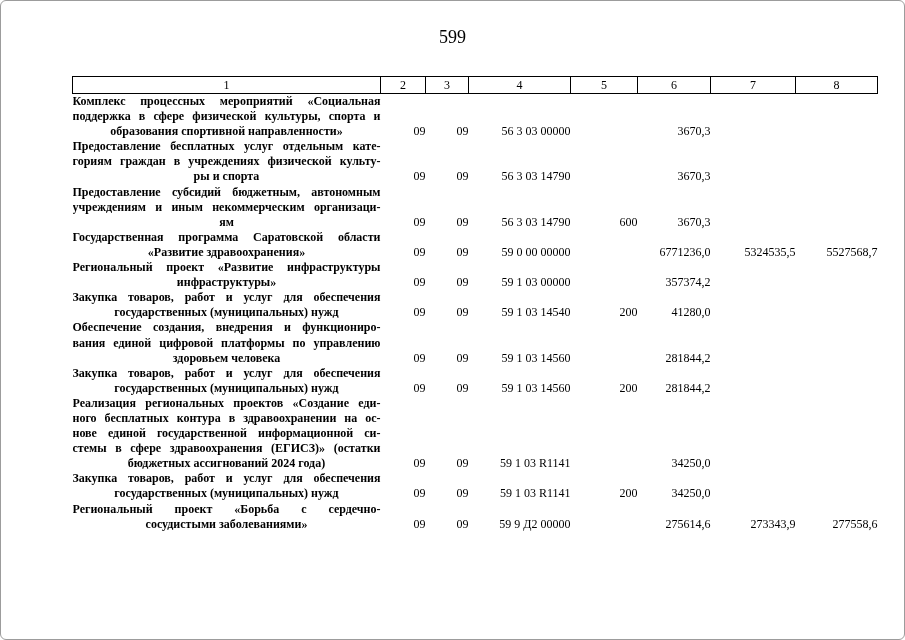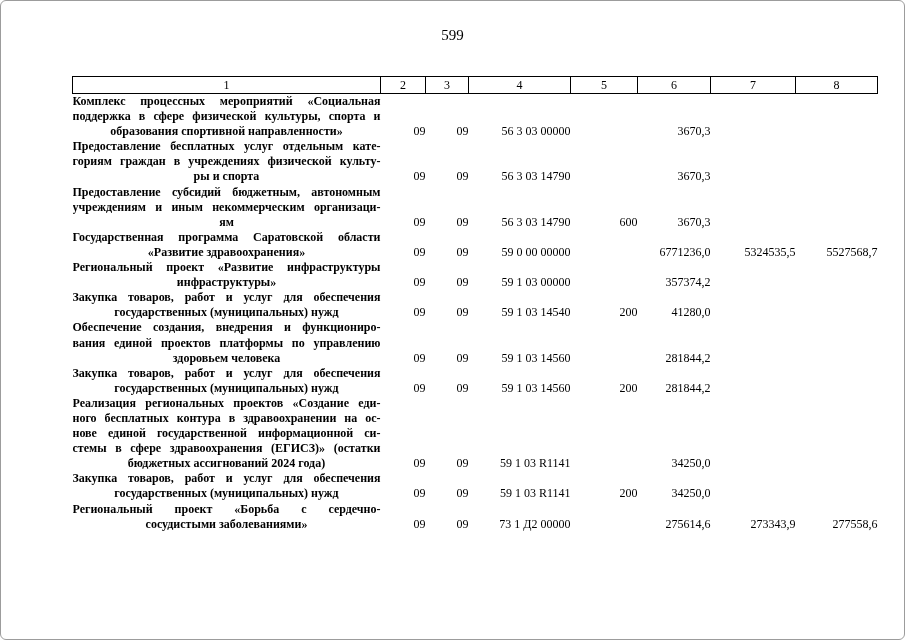--- a/index.html
+++ b/index.html
@@ -15,21 +15,21 @@
     position:absolute; inset:0;
     border:1px solid #9c9c9c;
     border-radius:6px;
     box-sizing:border-box;
     pointer-events:none;
   }
   .pagenum {
     position:absolute;
     top:27px; left:0; width:905px;
     text-align:center;
-    font-size:15px;
+    font-size:18px;
   }
   table.budget {
     position:absolute;
     left:72px; top:76px;
     width:805px;
     border-collapse:collapse;
     table-layout:fixed;
   }
   table.budget thead th {
     border:1px solid #000;
@@ -161,21 +161,21 @@
       <td class="cc">09</td>
       <td class="cc">59 1 03 14540</td>
       <td class="cc">200</td>
       <td class="cr">41280,0</td>
       <td class="cr"></td>
       <td class="cr"></td>
     </tr>
     <tr>
       <td class="name">
         <div class="jl">Обеспечение создания, внедрения и функциониро-</div>
-        <div class="jl">вания единой проектов платформы по управлению</div>
+        <div class="jl">вания единой цифровой платформы по управлению</div>
         <div class="ll">здоровьем человека</div>
       </td>
       <td class="cc">09</td>
       <td class="cc">09</td>
       <td class="cc">59 1 03 14560</td>
       <td class="cc"></td>
       <td class="cr">281844,2</td>
       <td class="cr"></td>
       <td class="cr"></td>
     </tr>
@@ -221,20 +221,20 @@
       <td class="cr"></td>
       <td class="cr"></td>
     </tr>
     <tr>
       <td class="name">
         <div class="jl">Региональный проект «Борьба с сердечно-</div>
         <div class="ll">сосудистыми заболеваниями»</div>
       </td>
       <td class="cc">09</td>
       <td class="cc">09</td>
-      <td class="cc">73 1 Д2 00000</td>
+      <td class="cc">59 9 Д2 00000</td>
       <td class="cc"></td>
       <td class="cr">275614,6</td>
       <td class="cr">273343,9</td>
       <td class="cr">277558,6</td>
     </tr>
   </tbody>
 </table>
 
 </body></html>

